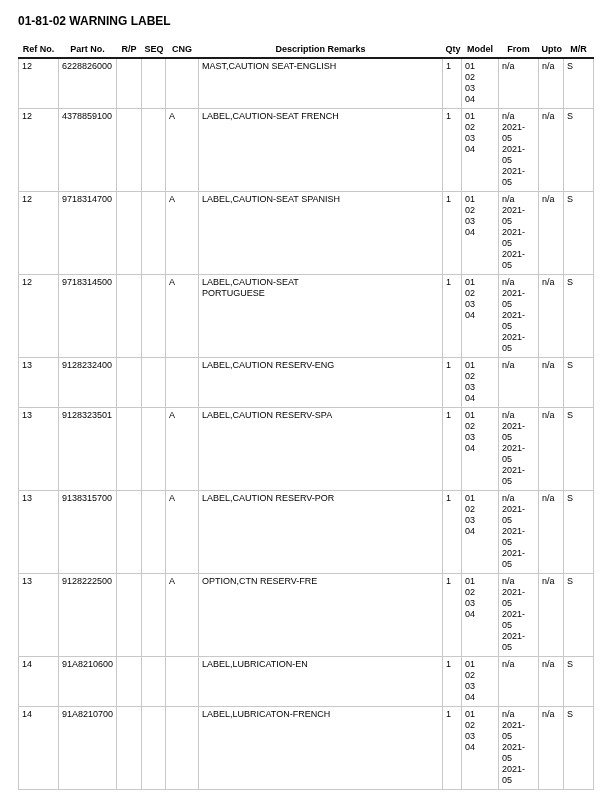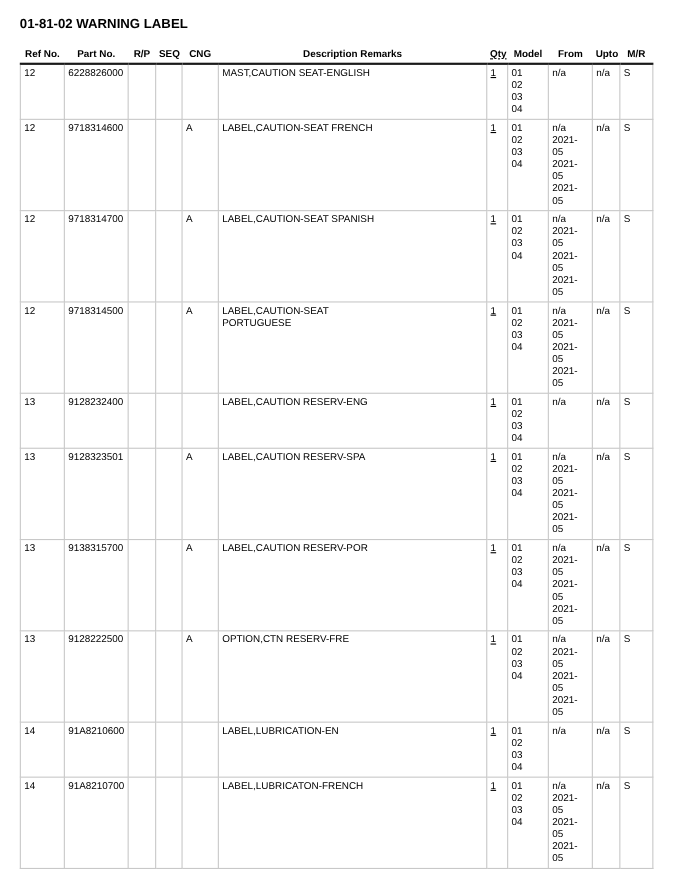--- a/index.html
+++ b/index.html
@@ -51,21 +51,21 @@
     white-space: pre-line;
     overflow: hidden;
   }
   
   .c0 { width: 40px; }   
   .c1 { width: 58px; }   
   .c2 { width: 25px; }   
   .c3 { width: 24px; }   
   .c4 { width: 33px; }   
   .c5 { width: 244px; }  
-  .c6 { width: 19px; text-decoration: underline; }   
+  .c6 { width: 19px; }   
   .c7 { width: 37px; }   
   .c8 { width: 40px; }   
   .c9 { width: 25px; }   
   .c10 { width: 30px; }  
 </style>
 </head>
 <body>
 
 <div class="page">
   <div class="doc-title">01-81-02 WARNING LABEL</div>
@@ -99,21 +99,21 @@
           <td class="c7">01
 02
 03
 04</td>
           <td class="c8">n/a</td>
           <td class="c9">n/a</td>
           <td class="c10">S</td>
         </tr>
         <tr>
           <td class="c0">12</td>
-          <td class="c1">9718314600</td>
+          <td class="c1">4378859100</td>
           <td class="c2"></td>
           <td class="c3"></td>
           <td class="c4">A</td>
           <td class="c5">LABEL,CAUTION-SEAT FRENCH</td>
           <td class="c6">1</td>
           <td class="c7">01
 02
 03
 04</td>
           <td class="c8">n/a

